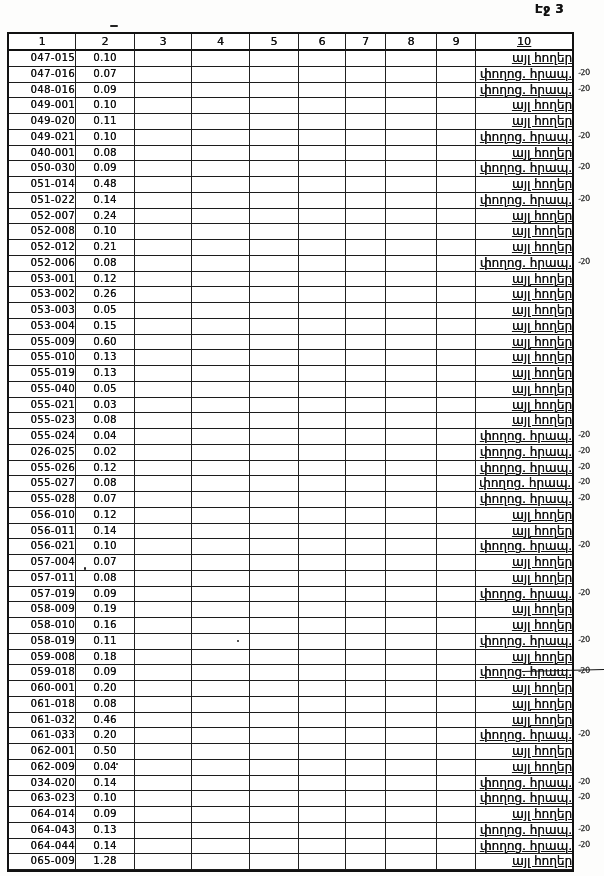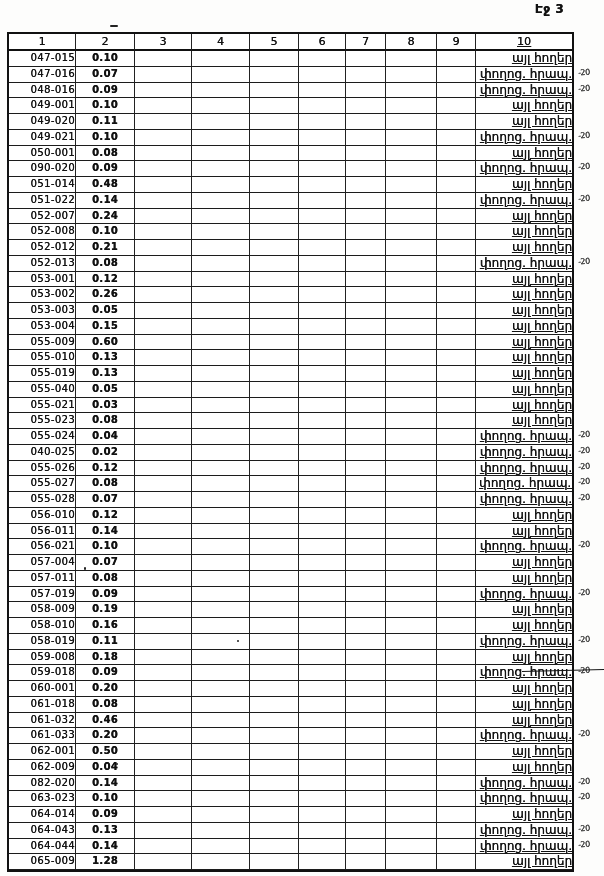--- a/index.html
+++ b/index.html
@@ -29,21 +29,21 @@
     font-size:10px;line-height:14px;
     overflow:hidden;white-space:nowrap;
     text-shadow:0.3px 0 0 currentColor;
   }
   .cell:nth-child(10n){border-right:none;text-decoration:underline;}
   .hcell{
     text-align:center;font-size:11px;line-height:16px;
     border-bottom-width:2px;border-bottom-color:#111;
   }
   .c-code{text-align:right;padding-left:17px;letter-spacing:0.4px;}
-  .c-val{text-align:center;letter-spacing:0.3px;font-weight:bold;}
+  .c-val{text-align:center;letter-spacing:0.3px;}
   .c-use{text-align:right;padding-left:3px;font-size:12px;}
   .margin-note{
     position:absolute;left:571px;
     font-size:8px;letter-spacing:-0.5px;color:#2a2a2a;
     transform:rotate(-5deg);opacity:0.9;white-space:nowrap;
     text-shadow:0.2px 0 0 currentColor;
   }
   .margin-line{
     position:absolute;left:515px;width:84px;height:0;
     border-top:1.5px solid #151515;transform:rotate(-1.5deg);
@@ -58,61 +58,61 @@
 
   <div class="table-wrap">
     <div class="grid" id="grid">
         <div class="row"><div class="cell hcell">1</div><div class="cell hcell">2</div><div class="cell hcell">3</div><div class="cell hcell">4</div><div class="cell hcell">5</div><div class="cell hcell">6</div><div class="cell hcell">7</div><div class="cell hcell">8</div><div class="cell hcell">9</div><div class="cell hcell">10</div></div>
         <div class="row"><div class="cell c-code">047-015</div><div class="cell c-val">0.10</div><div class="cell "></div><div class="cell "></div><div class="cell "></div><div class="cell "></div><div class="cell "></div><div class="cell "></div><div class="cell "></div><div class="cell c-use">այլ հողեր</div></div>
         <div class="row"><div class="cell c-code">047-016</div><div class="cell c-val">0.07</div><div class="cell "></div><div class="cell "></div><div class="cell "></div><div class="cell "></div><div class="cell "></div><div class="cell "></div><div class="cell "></div><div class="cell c-use">փողոց. հրապ.</div></div>
         <div class="row"><div class="cell c-code">048-016</div><div class="cell c-val">0.09</div><div class="cell "></div><div class="cell "></div><div class="cell "></div><div class="cell "></div><div class="cell "></div><div class="cell "></div><div class="cell "></div><div class="cell c-use">փողոց. հրապ.</div></div>
         <div class="row"><div class="cell c-code">049-001</div><div class="cell c-val">0.10</div><div class="cell "></div><div class="cell "></div><div class="cell "></div><div class="cell "></div><div class="cell "></div><div class="cell "></div><div class="cell "></div><div class="cell c-use">այլ հողեր</div></div>
         <div class="row"><div class="cell c-code">049-020</div><div class="cell c-val">0.11</div><div class="cell "></div><div class="cell "></div><div class="cell "></div><div class="cell "></div><div class="cell "></div><div class="cell "></div><div class="cell "></div><div class="cell c-use">այլ հողեր</div></div>
         <div class="row"><div class="cell c-code">049-021</div><div class="cell c-val">0.10</div><div class="cell "></div><div class="cell "></div><div class="cell "></div><div class="cell "></div><div class="cell "></div><div class="cell "></div><div class="cell "></div><div class="cell c-use">փողոց. հրապ.</div></div>
-        <div class="row"><div class="cell c-code">050-001</div><div class="cell c-val">0.08</div><div class="cell "></div><div class="cell "></div><div class="cell "></div><div class="cell "></div><div class="cell "></div><div class="cell "></div><div class="cell "></div><div class="cell c-use">այլ հողեր</div></div>
-        <div class="row"><div class="cell c-code">090-020</div><div class="cell c-val">0.09</div><div class="cell "></div><div class="cell "></div><div class="cell "></div><div class="cell "></div><div class="cell "></div><div class="cell "></div><div class="cell "></div><div class="cell c-use">փողոց. հրապ.</div></div>
+        <div class="row"><div class="cell c-code">040-001</div><div class="cell c-val">0.08</div><div class="cell "></div><div class="cell "></div><div class="cell "></div><div class="cell "></div><div class="cell "></div><div class="cell "></div><div class="cell "></div><div class="cell c-use">այլ հողեր</div></div>
+        <div class="row"><div class="cell c-code">050-030</div><div class="cell c-val">0.09</div><div class="cell "></div><div class="cell "></div><div class="cell "></div><div class="cell "></div><div class="cell "></div><div class="cell "></div><div class="cell "></div><div class="cell c-use">փողոց. հրապ.</div></div>
         <div class="row"><div class="cell c-code">051-014</div><div class="cell c-val">0.48</div><div class="cell "></div><div class="cell "></div><div class="cell "></div><div class="cell "></div><div class="cell "></div><div class="cell "></div><div class="cell "></div><div class="cell c-use">այլ հողեր</div></div>
         <div class="row"><div class="cell c-code">051-022</div><div class="cell c-val">0.14</div><div class="cell "></div><div class="cell "></div><div class="cell "></div><div class="cell "></div><div class="cell "></div><div class="cell "></div><div class="cell "></div><div class="cell c-use">փողոց. հրապ.</div></div>
         <div class="row"><div class="cell c-code">052-007</div><div class="cell c-val">0.24</div><div class="cell "></div><div class="cell "></div><div class="cell "></div><div class="cell "></div><div class="cell "></div><div class="cell "></div><div class="cell "></div><div class="cell c-use">այլ հողեր</div></div>
         <div class="row"><div class="cell c-code">052-008</div><div class="cell c-val">0.10</div><div class="cell "></div><div class="cell "></div><div class="cell "></div><div class="cell "></div><div class="cell "></div><div class="cell "></div><div class="cell "></div><div class="cell c-use">այլ հողեր</div></div>
         <div class="row"><div class="cell c-code">052-012</div><div class="cell c-val">0.21</div><div class="cell "></div><div class="cell "></div><div class="cell "></div><div class="cell "></div><div class="cell "></div><div class="cell "></div><div class="cell "></div><div class="cell c-use">այլ հողեր</div></div>
-        <div class="row"><div class="cell c-code">052-013</div><div class="cell c-val">0.08</div><div class="cell "></div><div class="cell "></div><div class="cell "></div><div class="cell "></div><div class="cell "></div><div class="cell "></div><div class="cell "></div><div class="cell c-use">փողոց. հրապ.</div></div>
+        <div class="row"><div class="cell c-code">052-006</div><div class="cell c-val">0.08</div><div class="cell "></div><div class="cell "></div><div class="cell "></div><div class="cell "></div><div class="cell "></div><div class="cell "></div><div class="cell "></div><div class="cell c-use">փողոց. հրապ.</div></div>
         <div class="row"><div class="cell c-code">053-001</div><div class="cell c-val">0.12</div><div class="cell "></div><div class="cell "></div><div class="cell "></div><div class="cell "></div><div class="cell "></div><div class="cell "></div><div class="cell "></div><div class="cell c-use">այլ հողեր</div></div>
         <div class="row"><div class="cell c-code">053-002</div><div class="cell c-val">0.26</div><div class="cell "></div><div class="cell "></div><div class="cell "></div><div class="cell "></div><div class="cell "></div><div class="cell "></div><div class="cell "></div><div class="cell c-use">այլ հողեր</div></div>
         <div class="row"><div class="cell c-code">053-003</div><div class="cell c-val">0.05</div><div class="cell "></div><div class="cell "></div><div class="cell "></div><div class="cell "></div><div class="cell "></div><div class="cell "></div><div class="cell "></div><div class="cell c-use">այլ հողեր</div></div>
         <div class="row"><div class="cell c-code">053-004</div><div class="cell c-val">0.15</div><div class="cell "></div><div class="cell "></div><div class="cell "></div><div class="cell "></div><div class="cell "></div><div class="cell "></div><div class="cell "></div><div class="cell c-use">այլ հողեր</div></div>
         <div class="row"><div class="cell c-code">055-009</div><div class="cell c-val">0.60</div><div class="cell "></div><div class="cell "></div><div class="cell "></div><div class="cell "></div><div class="cell "></div><div class="cell "></div><div class="cell "></div><div class="cell c-use">այլ հողեր</div></div>
         <div class="row"><div class="cell c-code">055-010</div><div class="cell c-val">0.13</div><div class="cell "></div><div class="cell "></div><div class="cell "></div><div class="cell "></div><div class="cell "></div><div class="cell "></div><div class="cell "></div><div class="cell c-use">այլ հողեր</div></div>
         <div class="row"><div class="cell c-code">055-019</div><div class="cell c-val">0.13</div><div class="cell "></div><div class="cell "></div><div class="cell "></div><div class="cell "></div><div class="cell "></div><div class="cell "></div><div class="cell "></div><div class="cell c-use">այլ հողեր</div></div>
         <div class="row"><div class="cell c-code">055-040</div><div class="cell c-val">0.05</div><div class="cell "></div><div class="cell "></div><div class="cell "></div><div class="cell "></div><div class="cell "></div><div class="cell "></div><div class="cell "></div><div class="cell c-use">այլ հողեր</div></div>
         <div class="row"><div class="cell c-code">055-021</div><div class="cell c-val">0.03</div><div class="cell "></div><div class="cell "></div><div class="cell "></div><div class="cell "></div><div class="cell "></div><div class="cell "></div><div class="cell "></div><div class="cell c-use">այլ հողեր</div></div>
         <div class="row"><div class="cell c-code">055-023</div><div class="cell c-val">0.08</div><div class="cell "></div><div class="cell "></div><div class="cell "></div><div class="cell "></div><div class="cell "></div><div class="cell "></div><div class="cell "></div><div class="cell c-use">այլ հողեր</div></div>
         <div class="row"><div class="cell c-code">055-024</div><div class="cell c-val">0.04</div><div class="cell "></div><div class="cell "></div><div class="cell "></div><div class="cell "></div><div class="cell "></div><div class="cell "></div><div class="cell "></div><div class="cell c-use">փողոց. հրապ.</div></div>
-        <div class="row"><div class="cell c-code">040-025</div><div class="cell c-val">0.02</div><div class="cell "></div><div class="cell "></div><div class="cell "></div><div class="cell "></div><div class="cell "></div><div class="cell "></div><div class="cell "></div><div class="cell c-use">փողոց. հրապ.</div></div>
+        <div class="row"><div class="cell c-code">026-025</div><div class="cell c-val">0.02</div><div class="cell "></div><div class="cell "></div><div class="cell "></div><div class="cell "></div><div class="cell "></div><div class="cell "></div><div class="cell "></div><div class="cell c-use">փողոց. հրապ.</div></div>
         <div class="row"><div class="cell c-code">055-026</div><div class="cell c-val">0.12</div><div class="cell "></div><div class="cell "></div><div class="cell "></div><div class="cell "></div><div class="cell "></div><div class="cell "></div><div class="cell "></div><div class="cell c-use">փողոց. հրապ.</div></div>
         <div class="row"><div class="cell c-code">055-027</div><div class="cell c-val">0.08</div><div class="cell "></div><div class="cell "></div><div class="cell "></div><div class="cell "></div><div class="cell "></div><div class="cell "></div><div class="cell "></div><div class="cell c-use">փողոց. հրապ. -</div></div>
         <div class="row"><div class="cell c-code">055-028</div><div class="cell c-val">0.07</div><div class="cell "></div><div class="cell "></div><div class="cell "></div><div class="cell "></div><div class="cell "></div><div class="cell "></div><div class="cell "></div><div class="cell c-use">փողոց. հրապ.</div></div>
         <div class="row"><div class="cell c-code">056-010</div><div class="cell c-val">0.12</div><div class="cell "></div><div class="cell "></div><div class="cell "></div><div class="cell "></div><div class="cell "></div><div class="cell "></div><div class="cell "></div><div class="cell c-use">այլ հողեր</div></div>
         <div class="row"><div class="cell c-code">056-011</div><div class="cell c-val">0.14</div><div class="cell "></div><div class="cell "></div><div class="cell "></div><div class="cell "></div><div class="cell "></div><div class="cell "></div><div class="cell "></div><div class="cell c-use">այլ հողեր</div></div>
         <div class="row"><div class="cell c-code">056-021</div><div class="cell c-val">0.10</div><div class="cell "></div><div class="cell "></div><div class="cell "></div><div class="cell "></div><div class="cell "></div><div class="cell "></div><div class="cell "></div><div class="cell c-use">փողոց. հրապ.</div></div>
         <div class="row"><div class="cell c-code">057-004</div><div class="cell c-val">0.07</div><div class="cell "></div><div class="cell "></div><div class="cell "></div><div class="cell "></div><div class="cell "></div><div class="cell "></div><div class="cell "></div><div class="cell c-use">այլ հողեր</div></div>
         <div class="row"><div class="cell c-code">057-011</div><div class="cell c-val">0.08</div><div class="cell "></div><div class="cell "></div><div class="cell "></div><div class="cell "></div><div class="cell "></div><div class="cell "></div><div class="cell "></div><div class="cell c-use">այլ հողեր</div></div>
         <div class="row"><div class="cell c-code">057-019</div><div class="cell c-val">0.09</div><div class="cell "></div><div class="cell "></div><div class="cell "></div><div class="cell "></div><div class="cell "></div><div class="cell "></div><div class="cell "></div><div class="cell c-use">փողոց. հրապ.</div></div>
         <div class="row"><div class="cell c-code">058-009</div><div class="cell c-val">0.19</div><div class="cell "></div><div class="cell "></div><div class="cell "></div><div class="cell "></div><div class="cell "></div><div class="cell "></div><div class="cell "></div><div class="cell c-use">այլ հողեր</div></div>
         <div class="row"><div class="cell c-code">058-010</div><div class="cell c-val">0.16</div><div class="cell "></div><div class="cell "></div><div class="cell "></div><div class="cell "></div><div class="cell "></div><div class="cell "></div><div class="cell "></div><div class="cell c-use">այլ հողեր</div></div>
         <div class="row"><div class="cell c-code">058-019</div><div class="cell c-val">0.11</div><div class="cell "></div><div class="cell "></div><div class="cell "></div><div class="cell "></div><div class="cell "></div><div class="cell "></div><div class="cell "></div><div class="cell c-use">փողոց. հրապ.</div></div>
         <div class="row"><div class="cell c-code">059-008</div><div class="cell c-val">0.18</div><div class="cell "></div><div class="cell "></div><div class="cell "></div><div class="cell "></div><div class="cell "></div><div class="cell "></div><div class="cell "></div><div class="cell c-use">այլ հողեր</div></div>
         <div class="row"><div class="cell c-code">059-018</div><div class="cell c-val">0.09</div><div class="cell "></div><div class="cell "></div><div class="cell "></div><div class="cell "></div><div class="cell "></div><div class="cell "></div><div class="cell "></div><div class="cell c-use">փողոց. հրապ.</div></div>
         <div class="row"><div class="cell c-code">060-001</div><div class="cell c-val">0.20</div><div class="cell "></div><div class="cell "></div><div class="cell "></div><div class="cell "></div><div class="cell "></div><div class="cell "></div><div class="cell "></div><div class="cell c-use">այլ հողեր</div></div>
         <div class="row"><div class="cell c-code">061-018</div><div class="cell c-val">0.08</div><div class="cell "></div><div class="cell "></div><div class="cell "></div><div class="cell "></div><div class="cell "></div><div class="cell "></div><div class="cell "></div><div class="cell c-use">այլ հողեր</div></div>
         <div class="row"><div class="cell c-code">061-032</div><div class="cell c-val">0.46</div><div class="cell "></div><div class="cell "></div><div class="cell "></div><div class="cell "></div><div class="cell "></div><div class="cell "></div><div class="cell "></div><div class="cell c-use">այլ հողեր</div></div>
         <div class="row"><div class="cell c-code">061-033</div><div class="cell c-val">0.20</div><div class="cell "></div><div class="cell "></div><div class="cell "></div><div class="cell "></div><div class="cell "></div><div class="cell "></div><div class="cell "></div><div class="cell c-use">փողոց. հրապ.</div></div>
         <div class="row"><div class="cell c-code">062-001</div><div class="cell c-val">0.50</div><div class="cell "></div><div class="cell "></div><div class="cell "></div><div class="cell "></div><div class="cell "></div><div class="cell "></div><div class="cell "></div><div class="cell c-use">այլ հողեր</div></div>
         <div class="row"><div class="cell c-code">062-009</div><div class="cell c-val">0.04</div><div class="cell "></div><div class="cell "></div><div class="cell "></div><div class="cell "></div><div class="cell "></div><div class="cell "></div><div class="cell "></div><div class="cell c-use">այլ հողեր</div></div>
-        <div class="row"><div class="cell c-code">082-020</div><div class="cell c-val">0.14</div><div class="cell "></div><div class="cell "></div><div class="cell "></div><div class="cell "></div><div class="cell "></div><div class="cell "></div><div class="cell "></div><div class="cell c-use">փողոց. հրապ.</div></div>
+        <div class="row"><div class="cell c-code">034-020</div><div class="cell c-val">0.14</div><div class="cell "></div><div class="cell "></div><div class="cell "></div><div class="cell "></div><div class="cell "></div><div class="cell "></div><div class="cell "></div><div class="cell c-use">փողոց. հրապ.</div></div>
         <div class="row"><div class="cell c-code">063-023</div><div class="cell c-val">0.10</div><div class="cell "></div><div class="cell "></div><div class="cell "></div><div class="cell "></div><div class="cell "></div><div class="cell "></div><div class="cell "></div><div class="cell c-use">փողոց. հրապ.</div></div>
         <div class="row"><div class="cell c-code">064-014</div><div class="cell c-val">0.09</div><div class="cell "></div><div class="cell "></div><div class="cell "></div><div class="cell "></div><div class="cell "></div><div class="cell "></div><div class="cell "></div><div class="cell c-use">այլ հողեր</div></div>
         <div class="row"><div class="cell c-code">064-043</div><div class="cell c-val">0.13</div><div class="cell "></div><div class="cell "></div><div class="cell "></div><div class="cell "></div><div class="cell "></div><div class="cell "></div><div class="cell "></div><div class="cell c-use">փողոց. հրապ.</div></div>
         <div class="row"><div class="cell c-code">064-044</div><div class="cell c-val">0.14</div><div class="cell "></div><div class="cell "></div><div class="cell "></div><div class="cell "></div><div class="cell "></div><div class="cell "></div><div class="cell "></div><div class="cell c-use">փողոց. հրապ.</div></div>
         <div class="row"><div class="cell c-code">065-009</div><div class="cell c-val">1.28</div><div class="cell "></div><div class="cell "></div><div class="cell "></div><div class="cell "></div><div class="cell "></div><div class="cell "></div><div class="cell "></div><div class="cell c-use">այլ հողեր</div></div>
       </div>
     <div id="margin-layer">
         <div class="margin-note" style="top: 35.75px;">-20</div>
         <div class="margin-note" style="top: 51.5px;">-20</div>
         <div class="margin-note" style="top: 98.75px;">-20</div>

